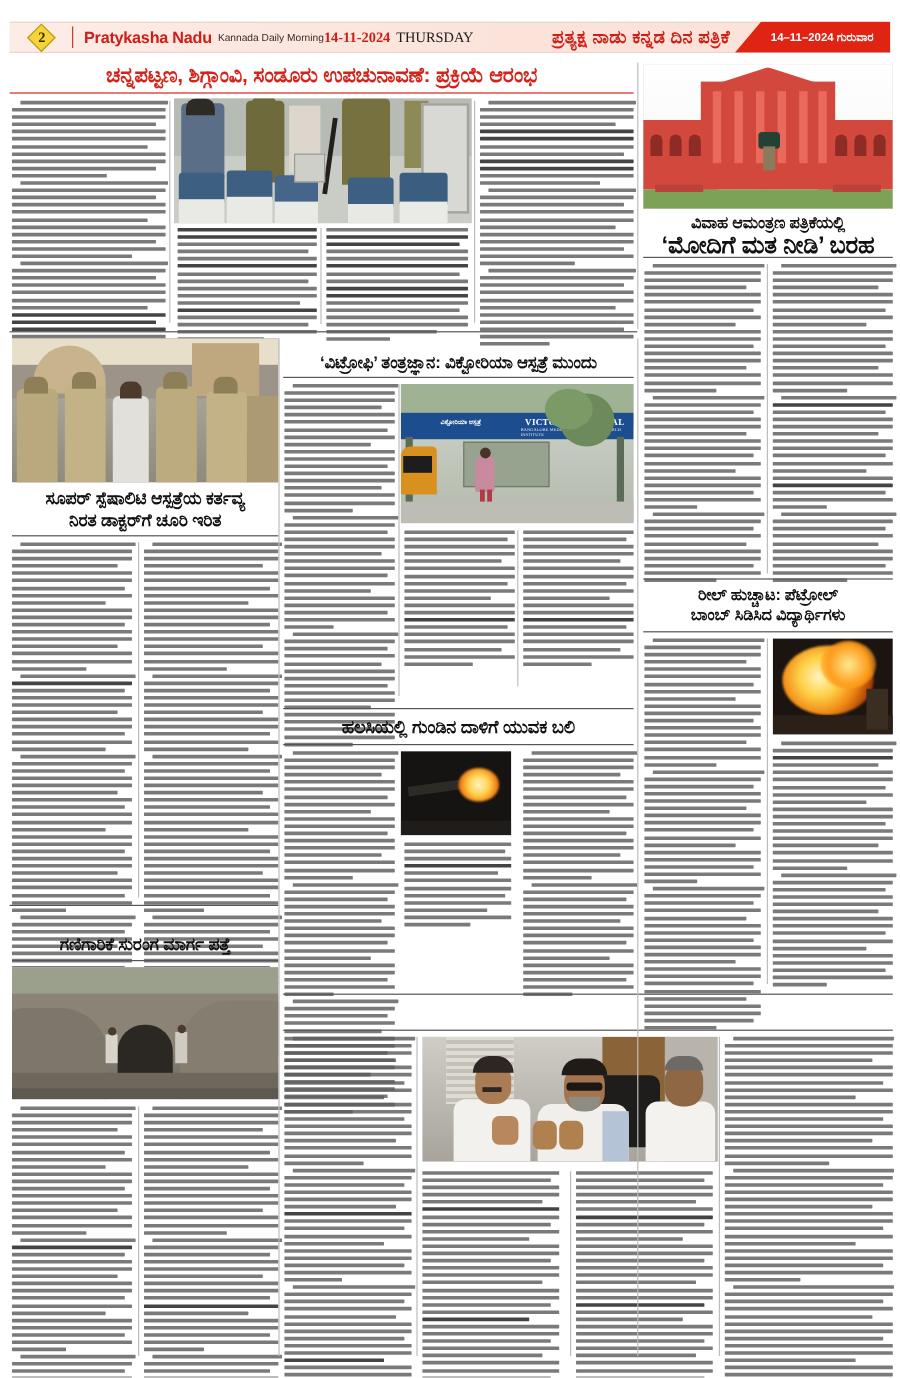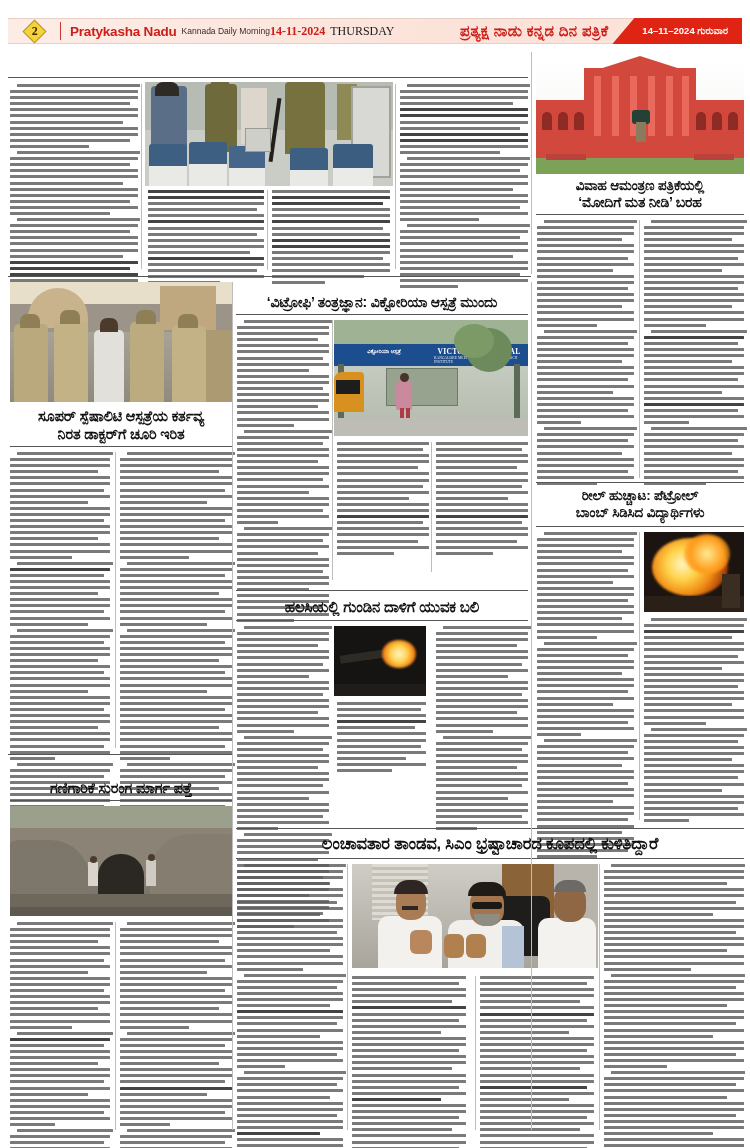--- a/index.html
+++ b/index.html
@@ -86,20 +86,21 @@
     </div>
     <div class="mh-div"></div>
     <div class="mh-title">Pratykasha Nadu</div>
     <div class="mh-sub">Kannada Daily Morning</div>
     <div class="mh-date">14-11-2024</div>
     <div class="mh-day">THURSDAY</div>
     <div class="mh-kn">ಪ್ರತ್ಯಕ್ಷ ನಾಡು ಕನ್ನಡ ದಿನ ಪತ್ರಿಕೆ</div>
     <div class="mh-redtab">14–11–2024 ಗುರುವಾರ</div>
   </div>
 
+  <div class="kn-head red" style="position:absolute;left:8px;top:52px;width:520px;font-size:17.5px;">ಚನ್ನಪಟ್ಟಣ, ಶಿಗ್ಗಾಂವಿ, ಸಂಡೂರು ಉಪಚುನಾವಣೆ: ಪ್ರಕ್ರಿಯೆ ಆರಂಭ</div>
   <div class="hrule" style="left:8px;top:77px;width:520px;background:#d6231a;height:1px;"></div>
 
   <div class="col-text" style="position:absolute;left:10px;top:84px;width:128px;">
     <div class="tline ind s2"></div>
       <div class="tline s1"></div>
       <div class="tline s1"></div>
       <div class="tline s2"></div>
     <div class="tline s1"></div>
       <div class="tline s1"></div>
       <div class="tline s3"></div>
@@ -266,21 +267,21 @@
 
     <div style="position:absolute;left:96px;top:56px;width:18px;height:14px;background:#234135;border-radius:3px;"></div>
     <div style="position:absolute;left:100px;top:68px;width:10px;height:20px;background:#8a7a5e;"></div>
 
     <div style="position:absolute;left:0;bottom:0;width:100%;height:16px;background:#7ca257;"></div>
     <div style="position:absolute;left:10px;bottom:14px;width:40px;height:6px;background:#b9433c;"></div>
     <div style="position:absolute;right:10px;bottom:14px;width:40px;height:6px;background:#b9433c;"></div>
   </div>
 
   <div class="kn-head" style="position:absolute;left:536px;top:178px;width:208px;font-size:13.5px;">ವಿವಾಹ ಆಮಂತ್ರಣ ಪತ್ರಿಕೆಯಲ್ಲಿ</div>
-  <div class="kn-head" style="position:absolute;left:536px;top:194px;width:208px;font-size:14px;">‘ಮೋದಿಗೆ ಮತ ನೀಡಿ’ ಬರಹ</div>
+  <div class="kn-head" style="position:absolute;left:536px;top:194px;width:208px;font-size:20px;">‘ಮೋದಿಗೆ ಮತ ನೀಡಿ’ ಬರಹ</div>
   <div class="hrule" style="left:536px;top:214px;width:208px;"></div>
 
   <div class="col-text" style="position:absolute;left:537px;top:220px;width:97px;">
     <div class="tline ind s2"></div>
       <div class="tline s1"></div>
       <div class="tline s1"></div>
       <div class="tline s3"></div>
     <div class="tline s1"></div>
       <div class="tline s1"></div>
       <div class="tline s2"></div>
@@ -991,21 +992,20 @@
       <div class="tline s6"></div>
     <div class="tline ind s1"></div>
       <div class="tline s1"></div>
       <div class="tline s2"></div>
       <div class="tline s1"></div>
 
   </div>
   <div class="vrule" style="left:115px;top:922px;height:208px;"></div>
 
   <div class="hrule" style="left:236px;top:828px;width:508px;"></div>
-  <div class="kn-head" style="position:absolute;left:236px;top:834px;width:508px;font-size:16.5px;">ಲಂಚಾವತಾರ ತಾಂಡವ, ಸಿಎಂ ಭ್ರಷ್ಟಾಚಾರದ ಕೂಪದಲ್ಲಿ ಕುಳಿತಿದ್ದಾರೆ</div>
   <div class="hrule" style="left:236px;top:858px;width:508px;"></div>
 
   <div class="col-text" style="position:absolute;left:237px;top:864px;width:106px;">
     <div class="tline ind s2"></div>
       <div class="tline s1"></div>
       <div class="tline s1"></div>
       <div class="tline s3"></div>
     <div class="tline s1"></div>
       <div class="tline s1"></div>
       <div class="tline s2"></div>

